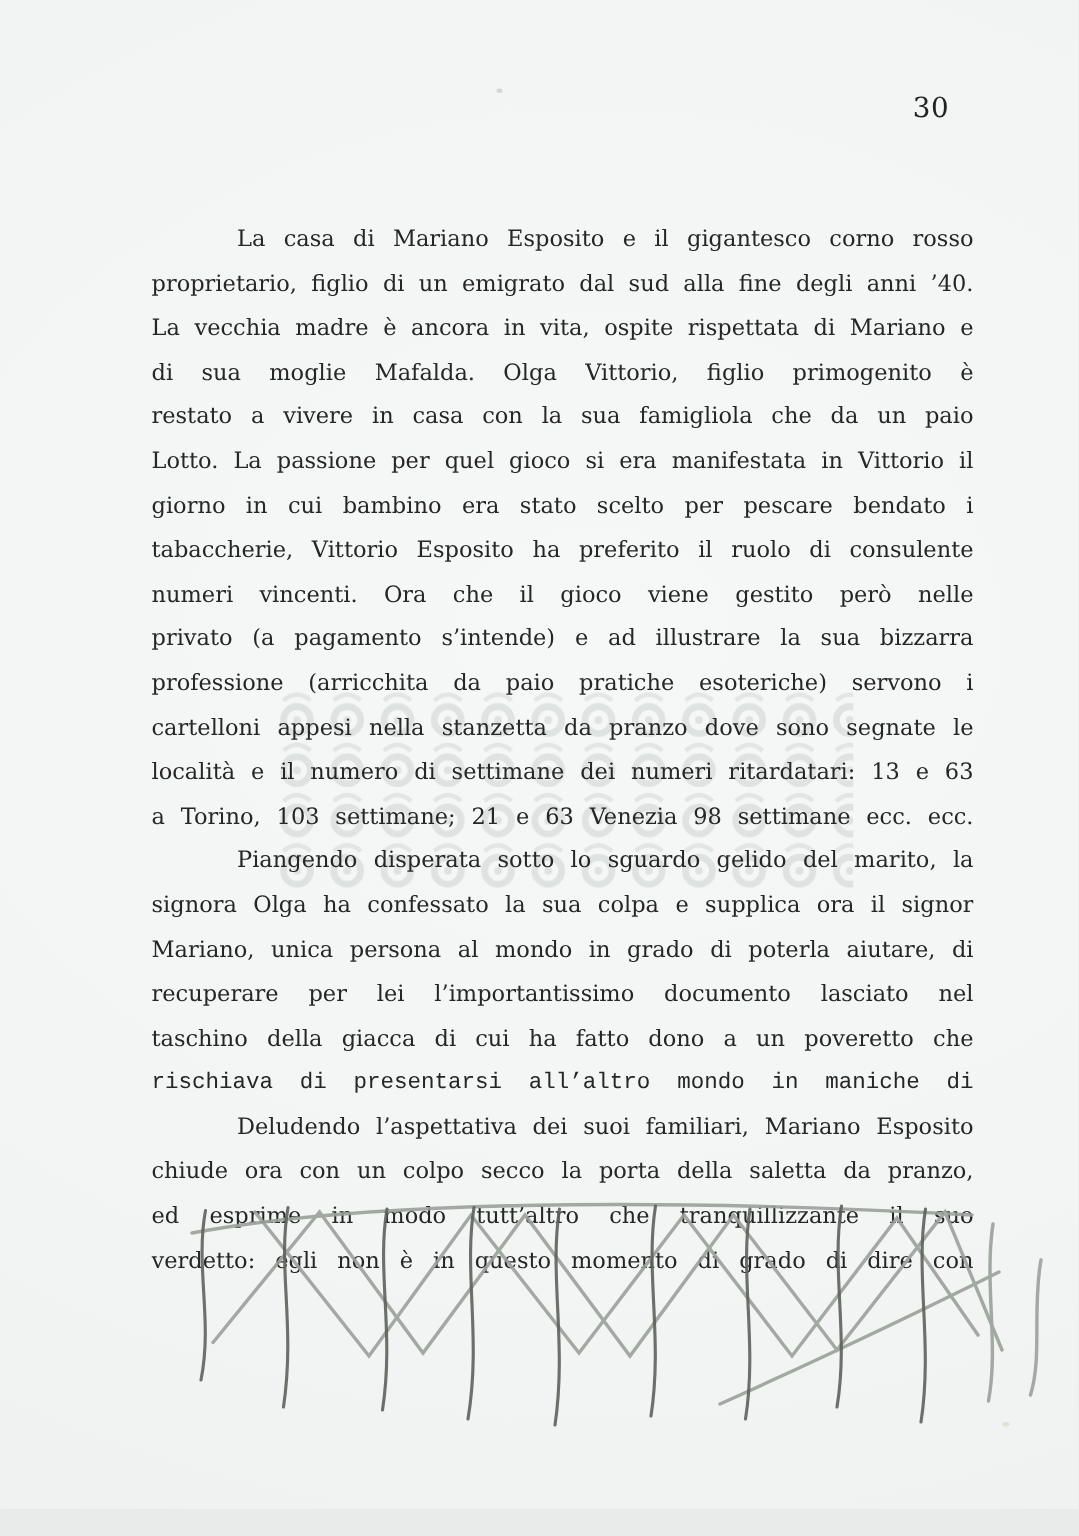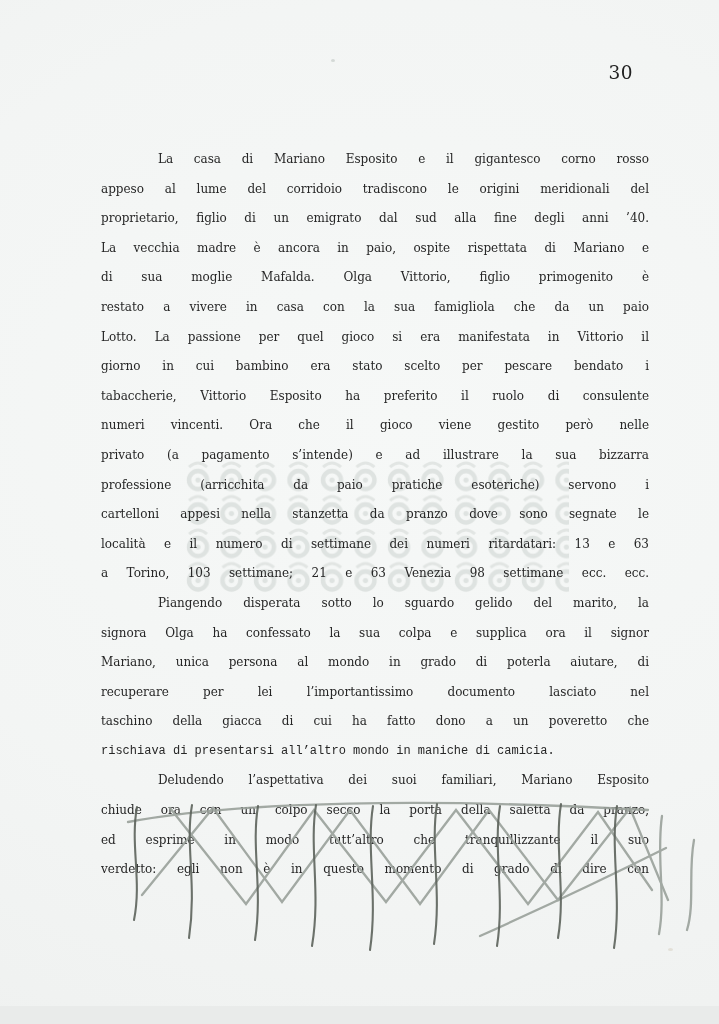--- a/index.html
+++ b/index.html
@@ -11,21 +11,21 @@
       radial-gradient(ellipse 900px 700px at 55% 42%, #f6f8f7 0%, #f3f5f4 60%, #eff1f0 100%);
     overflow:hidden;
     font-family:"DejaVu Serif","Liberation Serif",serif;
   }
   .page-number{
     position:absolute;top:62px;right:86px;
     font-size:18.5px;color:#222;letter-spacing:0.5px;
   }
   .text-block{
     position:absolute;left:101px;top:145px;width:548px;
-    color:#262626;font-size:12px;
+    color:#262626;font-size:15px;
   }
   .para{margin:0;padding:0;}
   .line{
     height:29.6px;line-height:29.6px;
     text-align:justify;text-align-last:justify;
     overflow:hidden;white-space:normal;
   }
   .line.indent{padding-left:57px;}
   .line.last{text-align-last:left;font-family:Liberation Mono, monospace;}
   .watermark{position:absolute;left:181px;top:461px;pointer-events:none;}
@@ -48,23 +48,22 @@
         <circle cx="17" cy="19" r="2.6" fill="#ccd2cf"></circle>
         <path d="M8,6 Q17,-2 26,6" fill="none" stroke="#d2d7d4" stroke-width="3"></path>
       </pattern>
     </defs>
     <rect width="388" height="134" fill="url(#wm)" opacity="0.55"></rect>
   </svg>
 
   <div class="text-block">
       <div class="para">
         <div class="line indent">La casa di Mariano Esposito e il gigantesco corno rosso</div>
-        <div class="line">appeso al lume del corridoio tradiscono le origini meridionali del</div>
         <div class="line">proprietario, figlio di un emigrato dal sud alla fine degli anni ’40.</div>
-        <div class="line">La vecchia madre è ancora in paio, ospite rispettata di Mariano e</div>
+        <div class="line">La vecchia madre è ancora in vita, ospite rispettata di Mariano e</div>
         <div class="line">di sua moglie Mafalda. Olga Vittorio, figlio primogenito è</div>
         <div class="line">restato a vivere in casa con la sua famigliola che da un paio</div>
         <div class="line">Lotto. La passione per quel gioco si era manifestata in Vittorio il</div>
         <div class="line">giorno in cui bambino era stato scelto per pescare bendato i</div>
         <div class="line">tabaccherie, Vittorio Esposito ha preferito il ruolo di consulente</div>
         <div class="line">numeri vincenti. Ora che il gioco viene gestito però nelle</div>
         <div class="line">privato (a pagamento s’intende) e ad illustrare la sua bizzarra</div>
         <div class="line">professione (arricchita da paio pratiche esoteriche) servono i</div>
         <div class="line">cartelloni appesi nella stanzetta da pranzo dove sono segnate le</div>
         <div class="line">località e il numero di settimane dei numeri ritardatari: 13 e 63</div>

